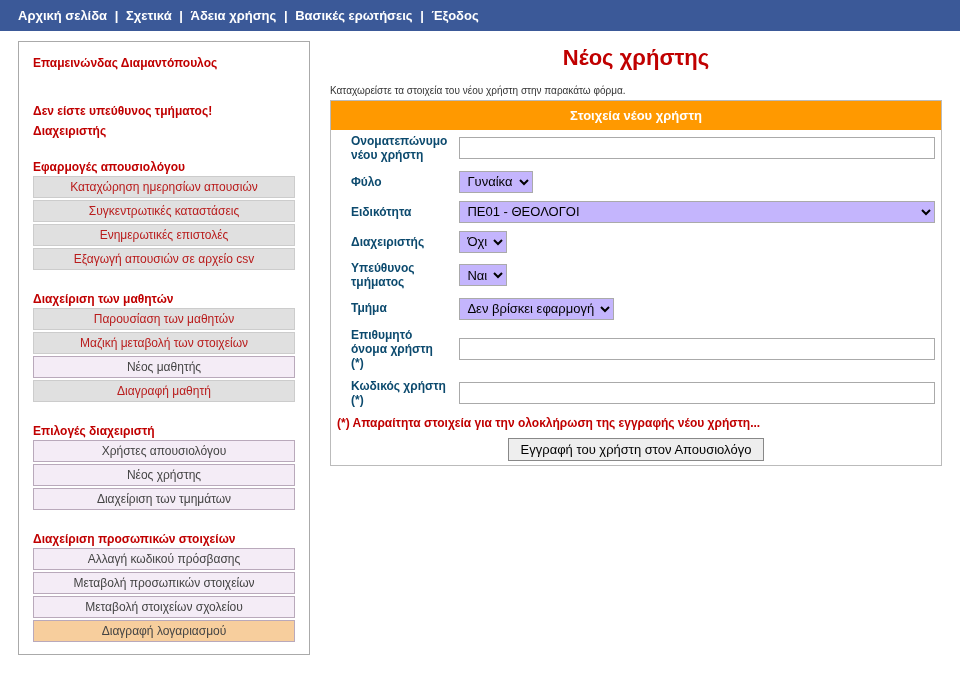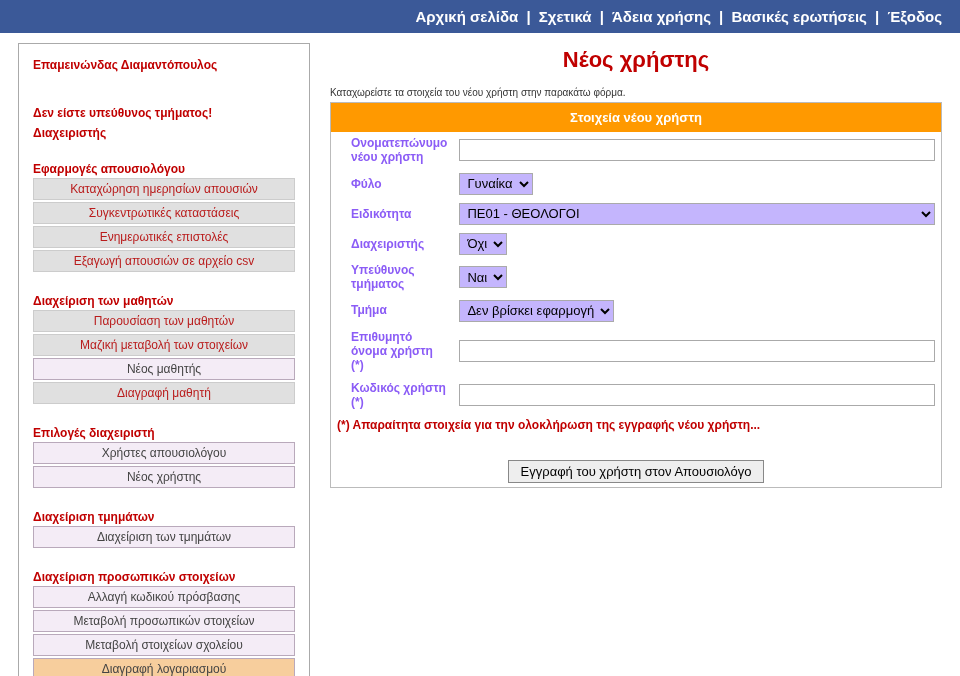--- a/index.html
+++ b/index.html
@@ -7,22 +7,21 @@
     font-family: Verdana, Arial, sans-serif;
     font-size: 12px;
     background: #fff;
     color: #333;
   }
   .topbar {
     background: #3b5998;
     color: #fff;
     font-weight: bold;
     padding: 8px 18px;
-    font-size: 15px;
-    text-align: right;
+    font-size: 13px;
   }
   .topbar span { cursor: pointer; }
   .topbar .sep { margin: 0 4px; }
   .container {
     display: flex;
     padding: 10px 18px;
     gap: 20px;
     align-items: flex-start;
   }
   .sidebar {
@@ -90,21 +89,21 @@
     padding: 7px 0;
     font-size: 13px;
   }
   .form-table td {
     padding: 4px 6px;
     vertical-align: middle;
   }
   .form-table td.label {
     width: 118px;
     font-weight: bold;
-    color: #8b5cf6;
+    color: #0c4a6e;
     font-size: 12px;
     line-height: 1.2;
     padding-left: 20px;
   }
   .form-table td.value input[type=text] {
     width: 100%;
     border: 1px solid #aaa;
     padding: 2px 4px;
     font-size: 13px;
     height: 22px;
@@ -128,21 +127,20 @@
   .submit-row {
     text-align: center;
     padding: 20px 0 12px 0;
   }
   .submit-row input[type=submit] {
     padding: 3px 12px;
     font-size: 13px;
     border: 1px solid #888;
     background: #eee;
     cursor: pointer;
-    margin-top: 20px;
   }
 </style>
 </head>
 <body>
 
 <div class="topbar">
   <span>Αρχική σελίδα</span>
   <span class="sep"> | </span>
   <span>Σχετικά</span>
   <span class="sep"> | </span>
@@ -170,21 +168,20 @@
     <div class="side-heading">Διαχείριση των μαθητών</div>
     <a class="menu-item disabled">Παρουσίαση των μαθητών</a>
     <a class="menu-item disabled">Μαζική μεταβολή των στοιχείων</a>
     <a class="menu-item">Νέος μαθητής</a>
     <a class="menu-item disabled">Διαγραφή μαθητή</a>
 
     <div class="side-heading">Επιλογές διαχειριστή</div>
     <a class="menu-item">Χρήστες απουσιολόγου</a>
     <a class="menu-item">Νέος χρήστης</a>
 
-    <div class="side-heading">Διαχείριση τμημάτων</div>
     <a class="menu-item">Διαχείριση των τμημάτων</a>
 
     <div class="side-heading">Διαχείριση προσωπικών στοιχείων</div>
     <a class="menu-item">Αλλαγή κωδικού πρόσβασης</a>
     <a class="menu-item">Μεταβολή προσωπικών στοιχείων</a>
     <a class="menu-item">Μεταβολή στοιχείων σχολείου</a>
     <a class="menu-item highlight">Διαγραφή λογαριασμού</a>
   </div>
 
   <div class="main">

